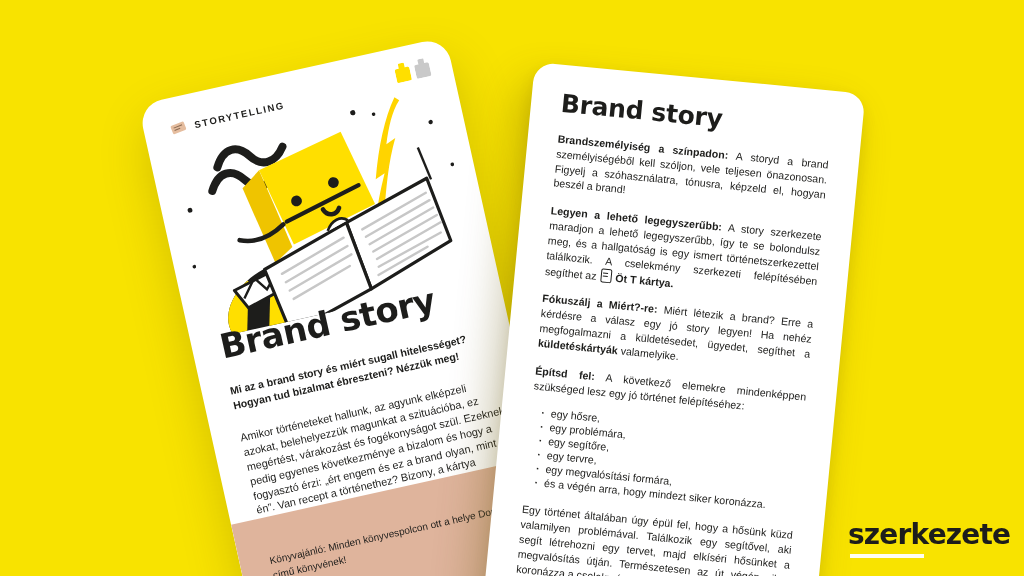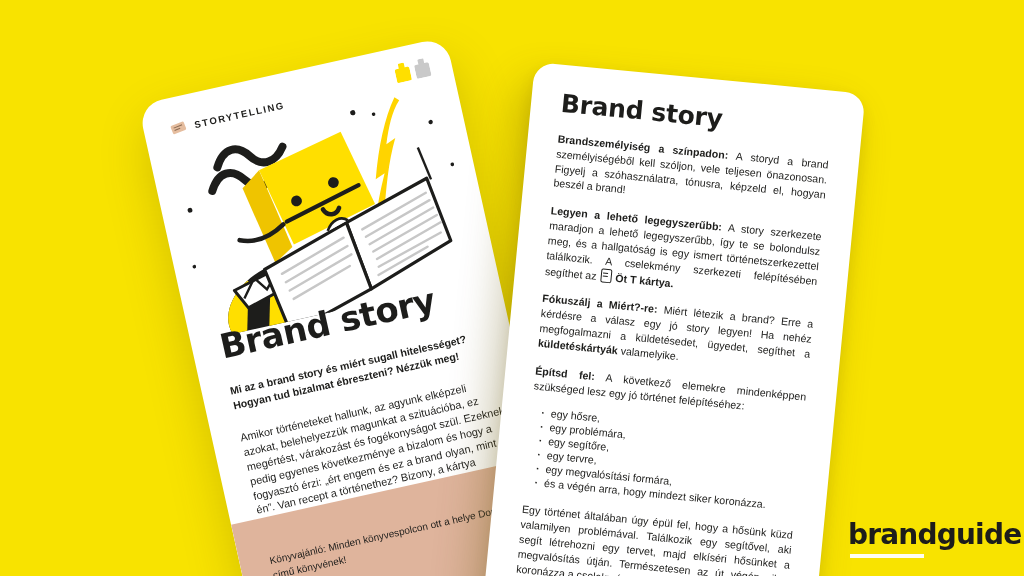--- a/index.html
+++ b/index.html
@@ -191,17 +191,17 @@
       <li>egy tervre,</li>
       <li>egy megvalósítási formára,</li>
       <li>és a végén arra, hogy mindezt siker koronázza.</li>
     </ul>
 
     <p>Egy történet általában úgy épül fel, hogy a hősünk küzd valamilyen problémával. Találkozik egy segítővel, aki segít létrehozni egy tervet, majd elkíséri hősünket a megvalósítás útján. Természetesen az út végén siker koronázza a cselekményt (még ha nem is elsőre).</p>
 
   </div>
 
   <div class="logo">
-    <span>brandguide</span>
+    <span>szerkezete</span>
     <span class="logo-underline"></span>
   </div>
 
 </div>
 
 </body></html>

